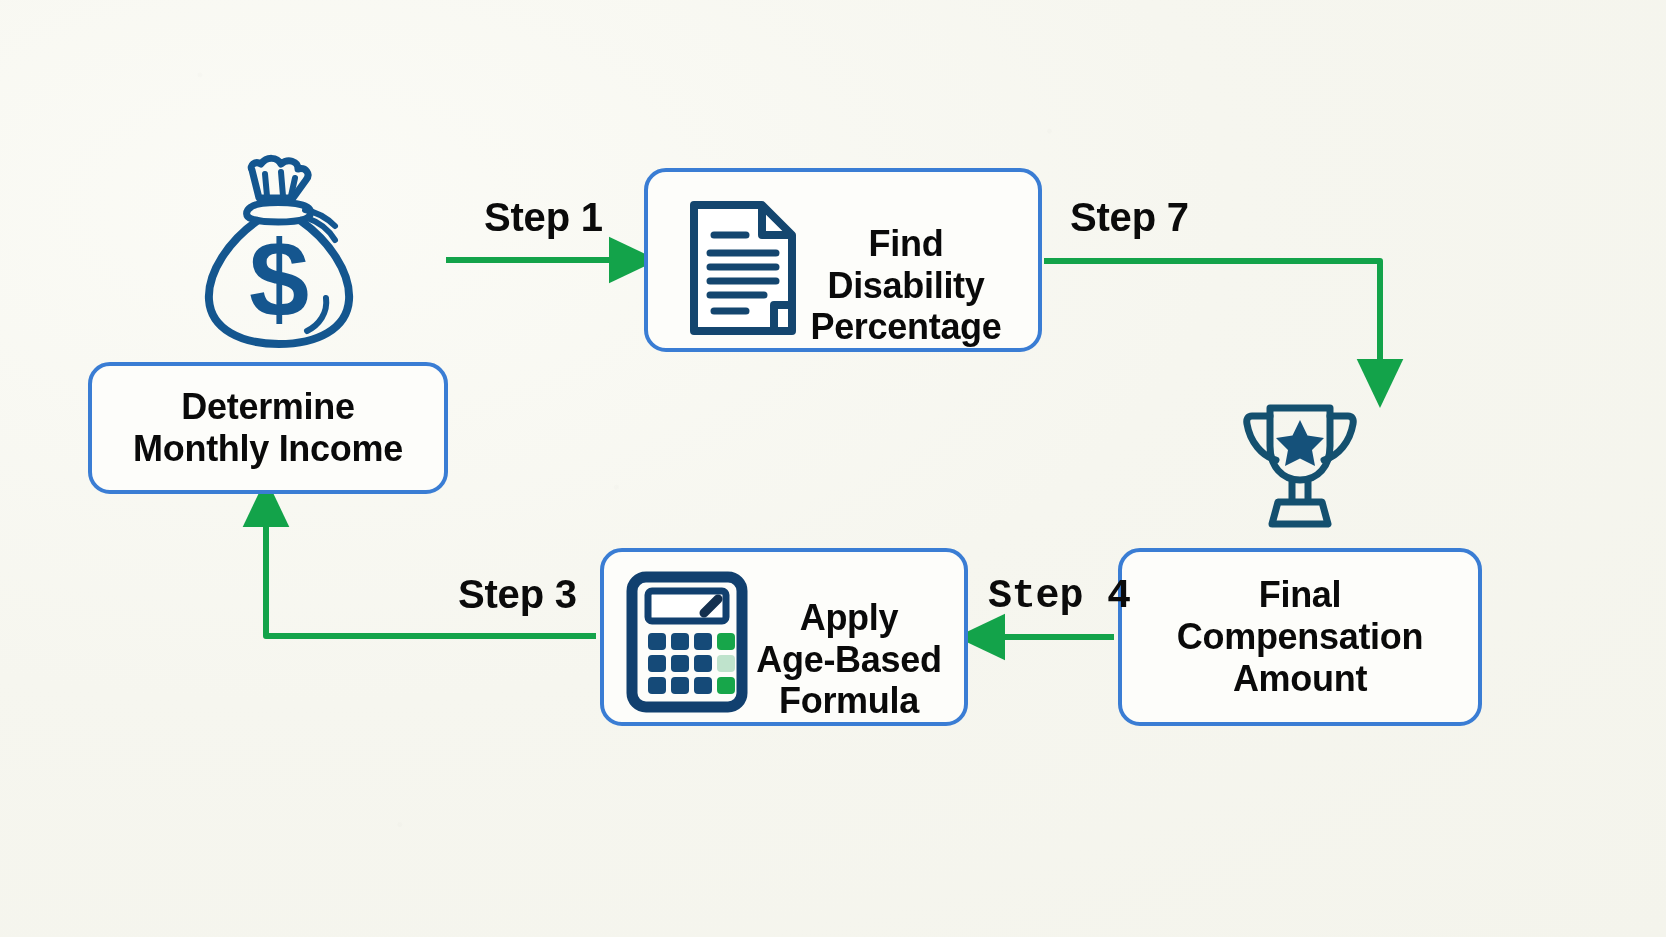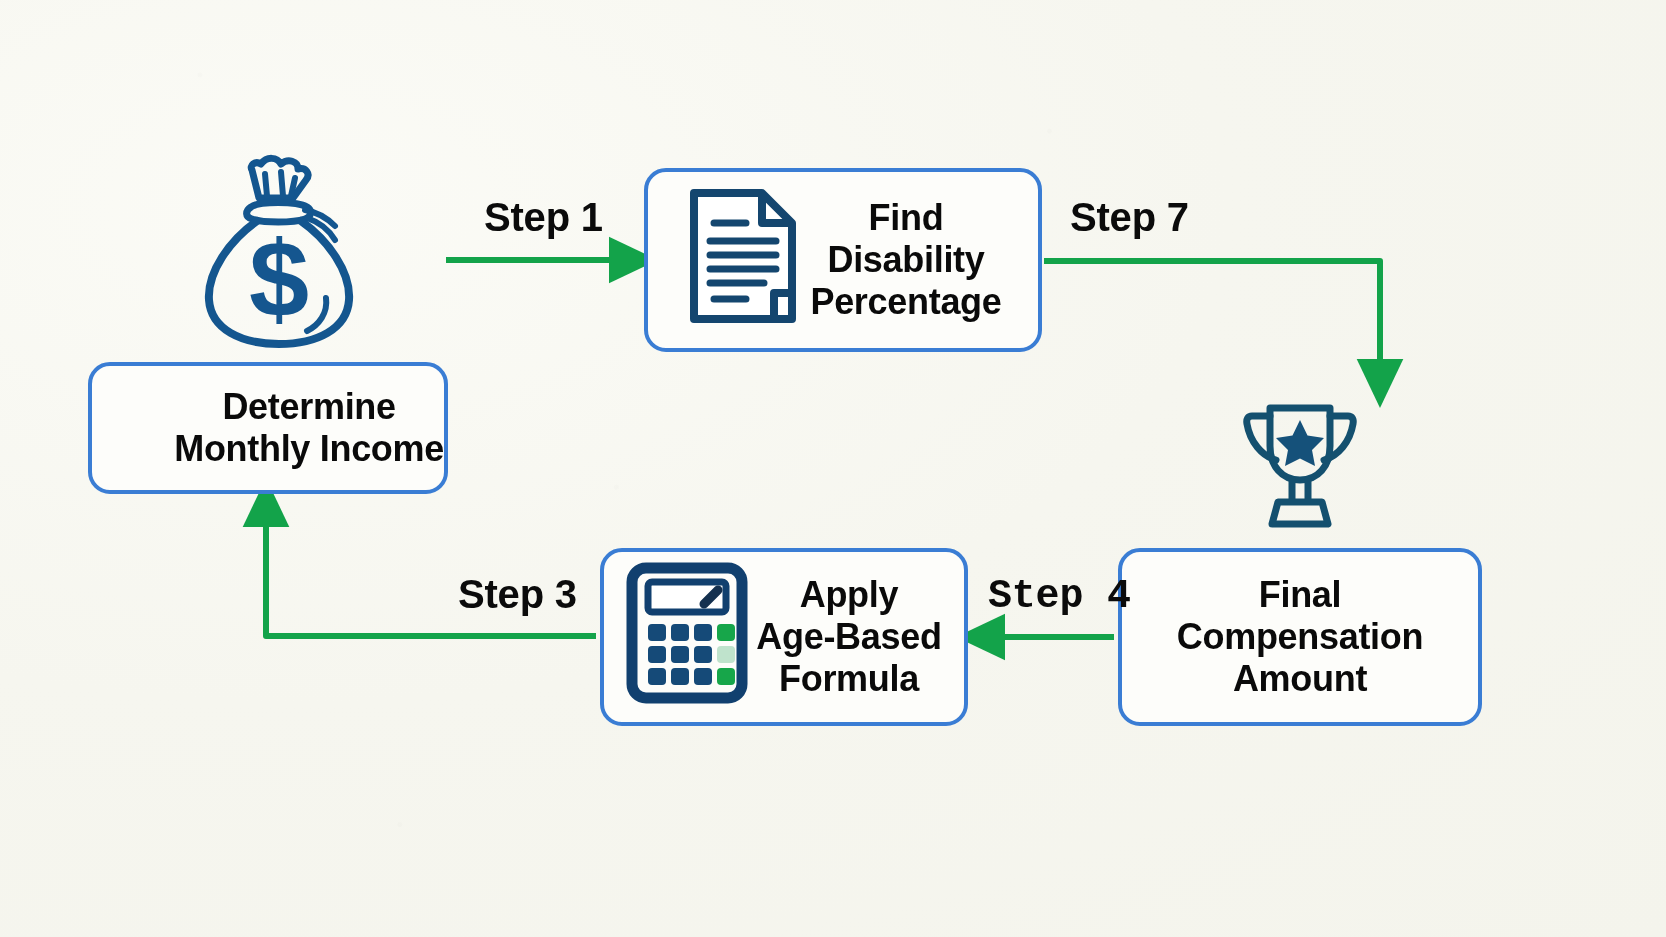--- a/index.html
+++ b/index.html
@@ -36,26 +36,26 @@
     align-items:center;
     justify-content:center;
     text-align:center;
     color:#0a0a0a;
     font-weight:700;
     letter-spacing:-0.3px;
     line-height:1.16;
   }
   .node .label{display:block;white-space:pre-line;}
 
-  #node-income{ left:88px;  top:362px; width:360px; height:132px; font-size:36px;justify-content:flex-end; }
+  #node-income{ left:88px;  top:362px; width:360px; height:132px; font-size:36px; }
   #node-disability{ left:644px; top:168px; width:398px; height:184px; font-size:36px; }
   #node-formula{ left:600px; top:548px; width:368px; height:178px; font-size:36px; }
   #node-final{ left:1118px; top:548px; width:364px; height:178px; font-size:36px; }
 
-  .node-inner{display:flex;align-items:center;justify-content:center;gap:8px;width:100%;height:100%;padding:0 14px;box-sizing:border-box;}
+  .node-inner{display:flex;align-items:flex-end;justify-content:center;gap:8px;width:100%;height:100%;padding:0 14px;box-sizing:border-box;}
   .node-icon{flex:0 0 auto;}
   .node-text{flex:0 1 auto;}
 
   .float-icon{position:absolute;}
   #icon-moneybag{ left:185px; top:148px; }
   #icon-trophy{  left:1236px; top:394px; }
 
   .steplabel{
     position:absolute;
     font-size:40px;

